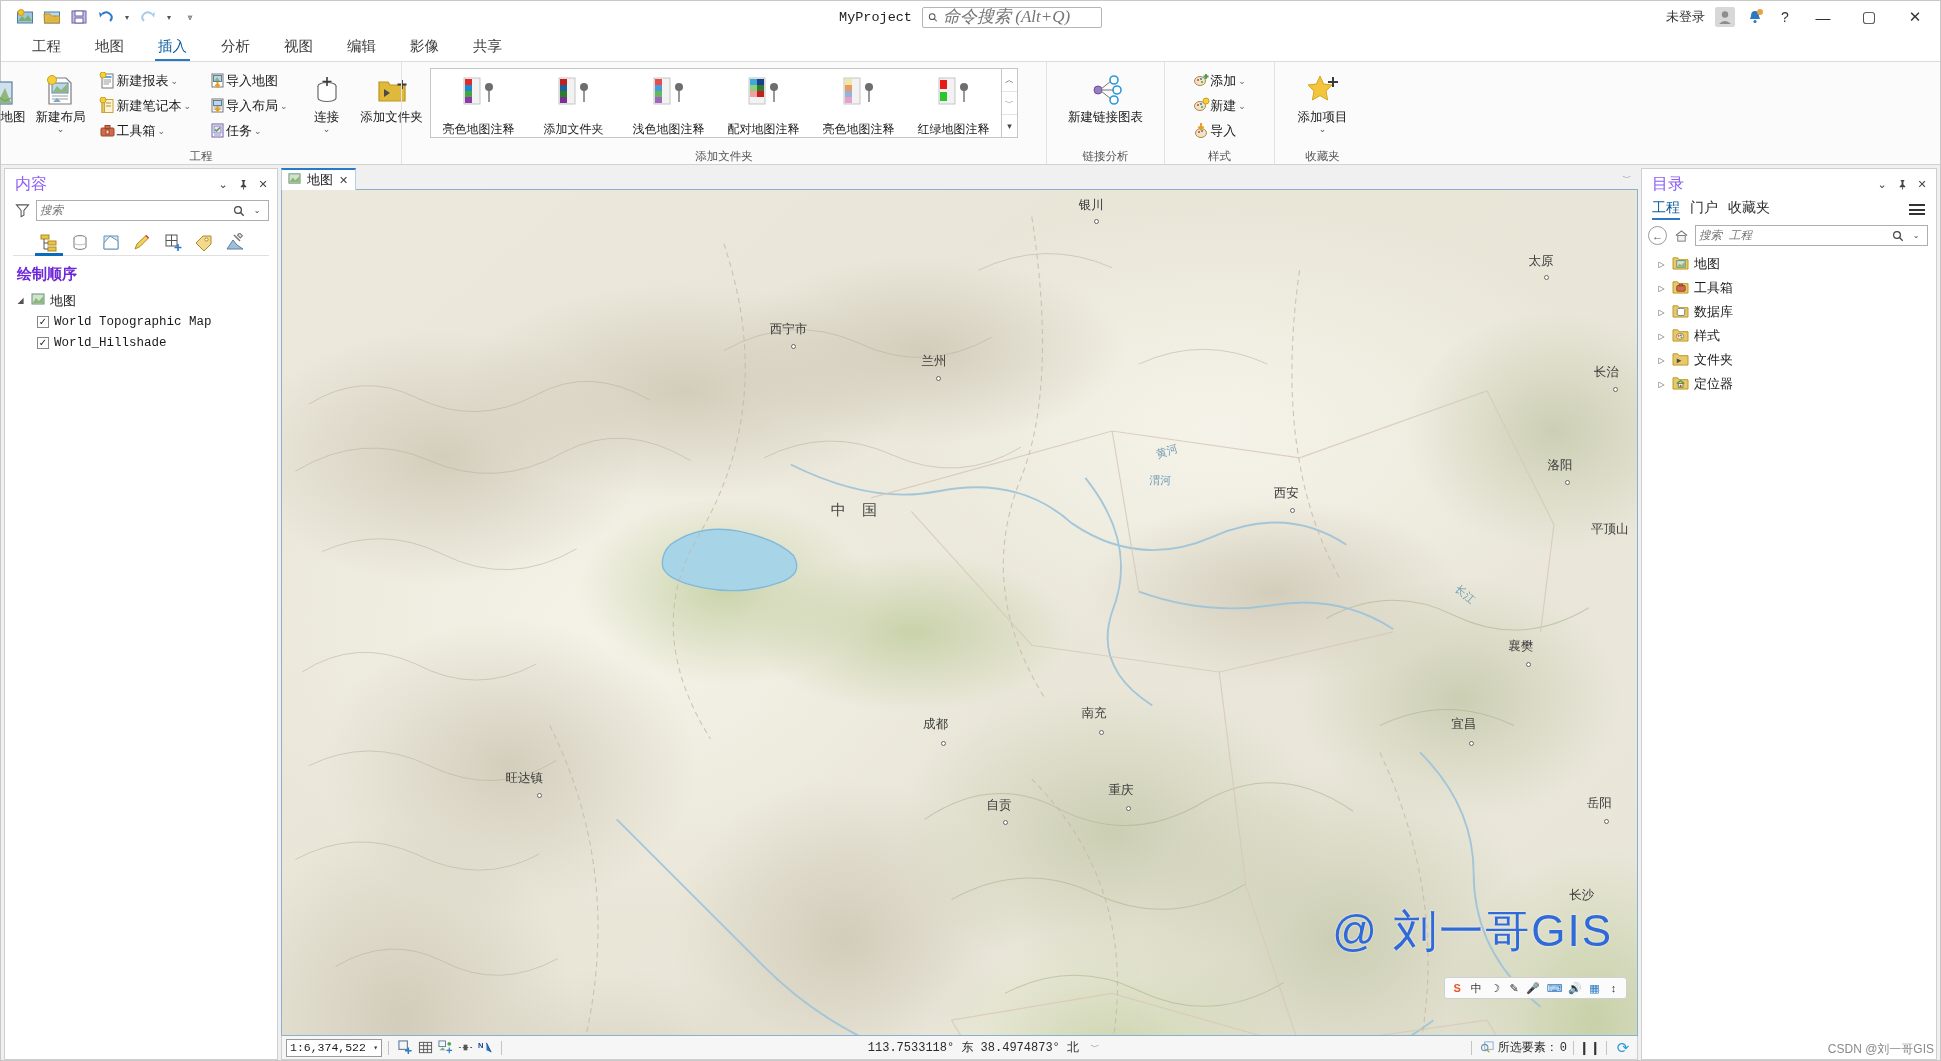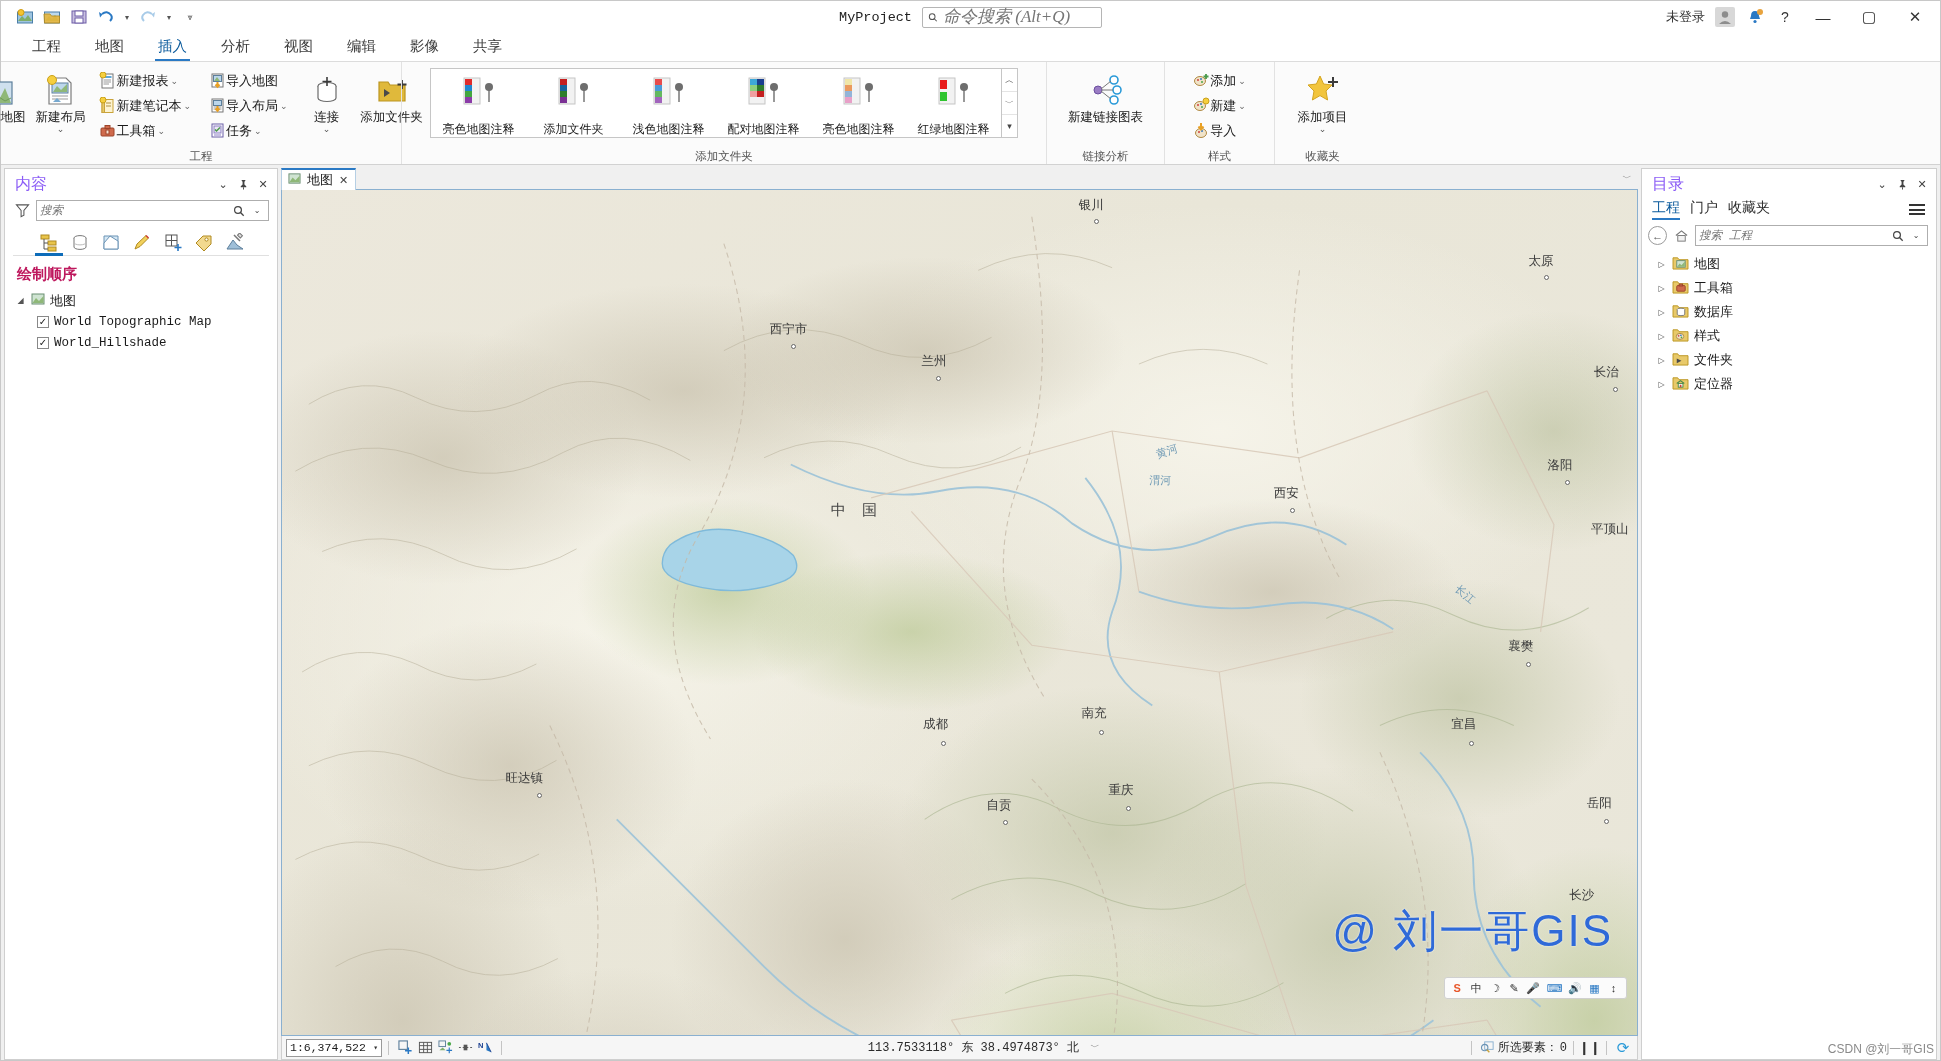--- a/index.html
+++ b/index.html
@@ -70,21 +70,21 @@
   .contents{ width:274px; margin:3px 0 0 3px; }
   .search-row{ display:flex; align-items:center; gap:5px; padding:3px 8px 4px 8px;}
   .filter-ic{ width:18px;height:18px;display:flex;align-items:center;justify-content:center;cursor:pointer;}
   .sbox{ flex:1; height:21px; border:1px solid #aeaeae; background:#fff; display:flex; align-items:center; padding:0 3px; gap:2px;}
   .sbox input{ flex:1; border:0; outline:0; font-size:11.5px; font-style:italic; color:#9a9a9a; background:transparent;
     font-family:"Liberation Mono","DejaVu Sans Mono",monospace;}
   .sbox .si{ width:16px;height:16px;display:flex;align-items:center;justify-content:center;cursor:pointer;}
   .ctabs{ display:flex; align-items:flex-end; gap:3px; padding:4px 8px 0 22px; border-bottom:1px solid #e0e0e0; margin:0 8px;}
   .ctab{ width:28px;height:26px;display:flex;align-items:center;justify-content:center;cursor:pointer;position:relative;}
   .ctab.active::after{content:'';position:absolute;left:0;right:0;bottom:-1px;height:3px;background:#0d6cb9;}
-  .sec-title{ font-size:15px; font-weight:bold; padding:9px 0 6px 12px; color:#be185d;}
+  .sec-title{ font-size:15px; font-weight:bold; padding:9px 0 6px 12px; color:#6d28d9;}
   .tree-row{ display:flex; align-items:center; gap:5px; padding:2px 0 2px 10px; cursor:pointer; height:21px;}
   .tree-row .exp{ width:11px;font-size:8px;color:#555;display:flex;align-items:center;justify-content:center;}
   .tree-row .lbl{ font-size:13px; color:#1a1a1a;}
   .tree-row .lblmono{ font-size:12.5px; color:#1a1a1a; font-family:"Liberation Mono","DejaVu Sans Mono",monospace;}
   .cbx{ width:12px;height:12px;border:1px solid #888;background:#fff;display:flex;align-items:center;justify-content:center;
         font-size:10px;color:#1a1a1a;line-height:1;}
 
   
   .mapdock{ flex:1; display:flex; flex-direction:column; margin:3px 0 0 3px; min-width:0;}
   .mtabbar{ height:22px; background:#f0f0f0; display:flex; align-items:stretch; position:relative;}

